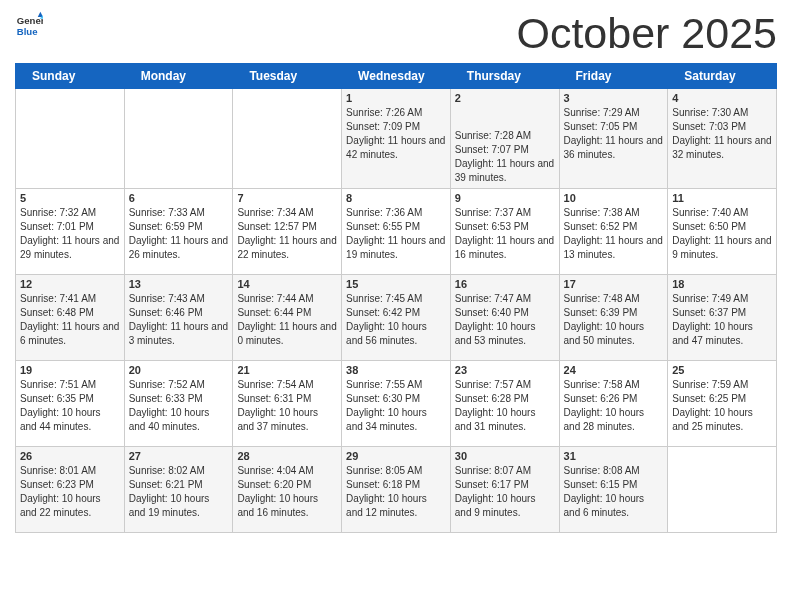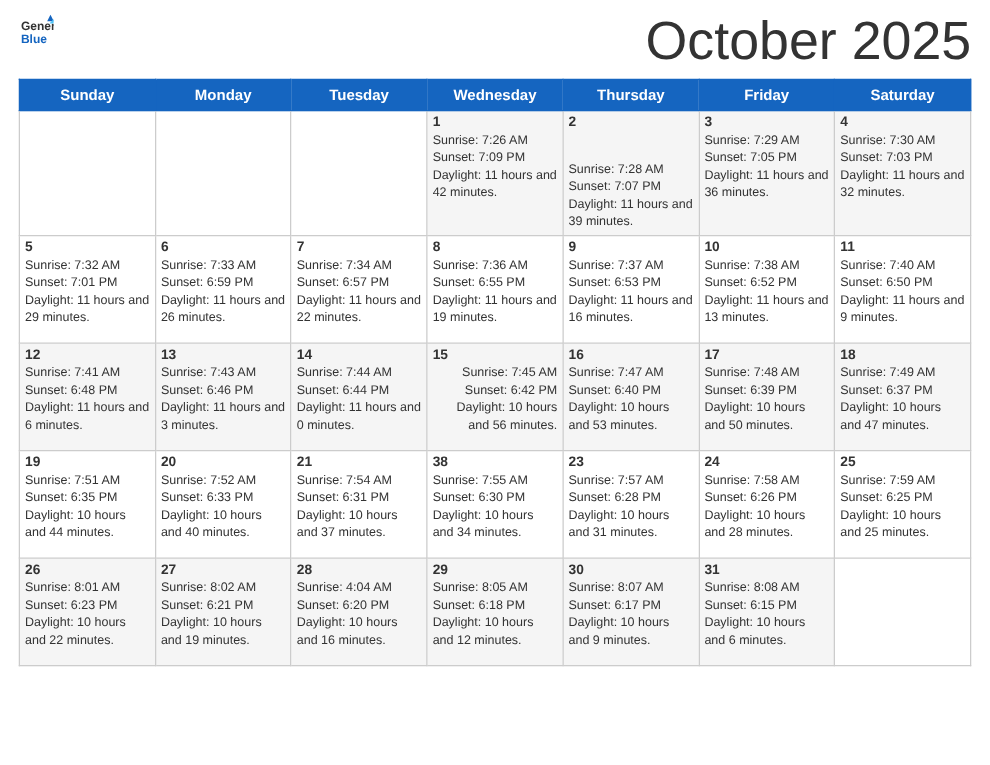--- a/index.html
+++ b/index.html
@@ -48,21 +48,21 @@
       width: 100%;
       border-collapse: collapse;
       table-layout: fixed;
     }
     thead th {
       background-color: #1565c0;
       color: #fff;
       font-size: 12px;
       font-weight: bold;
       padding: 5px 16px;
-      text-align: center;
+      text-align: left;
       border: 1px solid #1565c0;
     }
     tbody td {
       border: 1px solid #ccc;
       vertical-align: top;
       padding: 3px 4px;
       height: 86px;
       font-size: 9.5px;
       color: #333;
       background: #fff;
@@ -155,21 +155,21 @@
           </td>
           <td>
             <span class="day-num">6</span>
             <div class="day-info" style="white-space: pre-line;">Sunrise: 7:33 AM
 Sunset: 6:59 PM
 Daylight: 11 hours and 26 minutes.</div>
           </td>
           <td>
             <span class="day-num">7</span>
             <div class="day-info" style="white-space: pre-line;">Sunrise: 7:34 AM
-Sunset: 6:57 PM
+Sunset: 12:57 PM
 Daylight: 11 hours and 22 minutes.</div>
           </td>
           <td>
             <span class="day-num">8</span>
             <div class="day-info" style="white-space: pre-line;">Sunrise: 7:36 AM
 Sunset: 6:55 PM
 Daylight: 11 hours and 19 minutes.</div>
           </td>
           <td>
             <span class="day-num">9</span>
@@ -204,21 +204,21 @@
 Daylight: 11 hours and 3 minutes.</div>
           </td>
           <td>
             <span class="day-num">14</span>
             <div class="day-info" style="white-space: pre-line;">Sunrise: 7:44 AM
 Sunset: 6:44 PM
 Daylight: 11 hours and 0 minutes.</div>
           </td>
           <td>
             <span class="day-num">15</span>
-            <div class="day-info" style="white-space: pre-line; text-align: right;">Sunrise: 7:45 AM
+            <div class="day-info" style="white-space: pre-line;">Sunrise: 7:45 AM
 Sunset: 6:42 PM
 Daylight: 10 hours and 56 minutes.</div>
           </td>
           <td>
             <span class="day-num">16</span>
             <div class="day-info" style="white-space: pre-line;">Sunrise: 7:47 AM
 Sunset: 6:40 PM
 Daylight: 10 hours and 53 minutes.</div>
           </td>
           <td>

